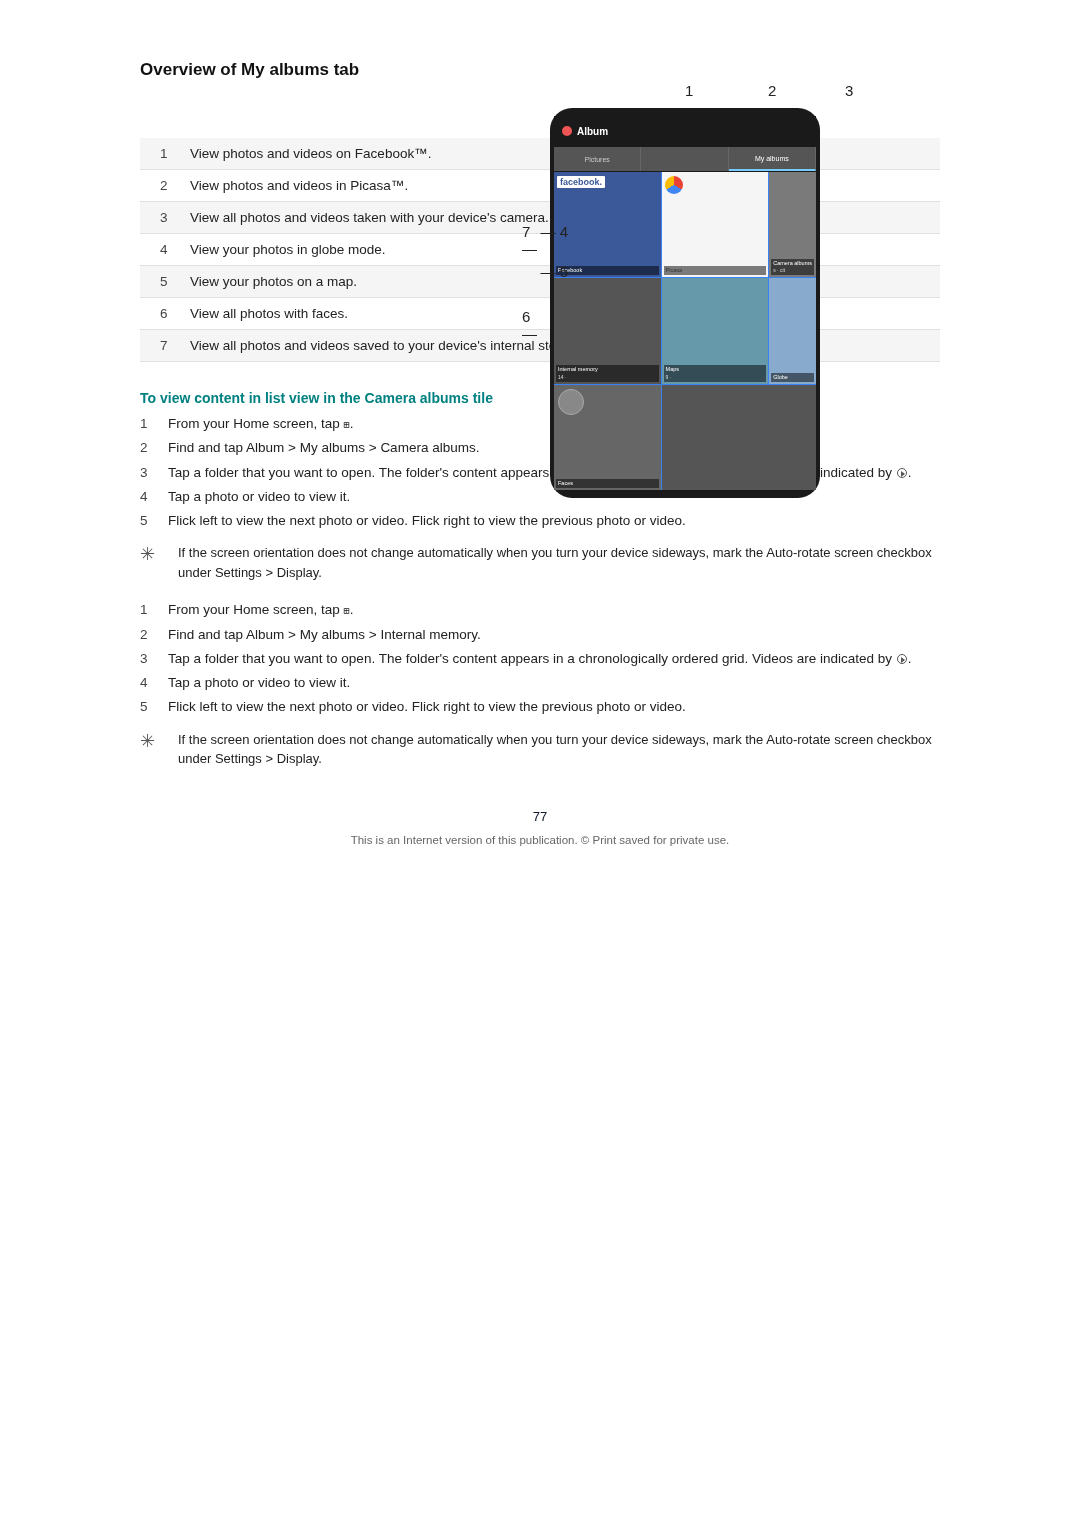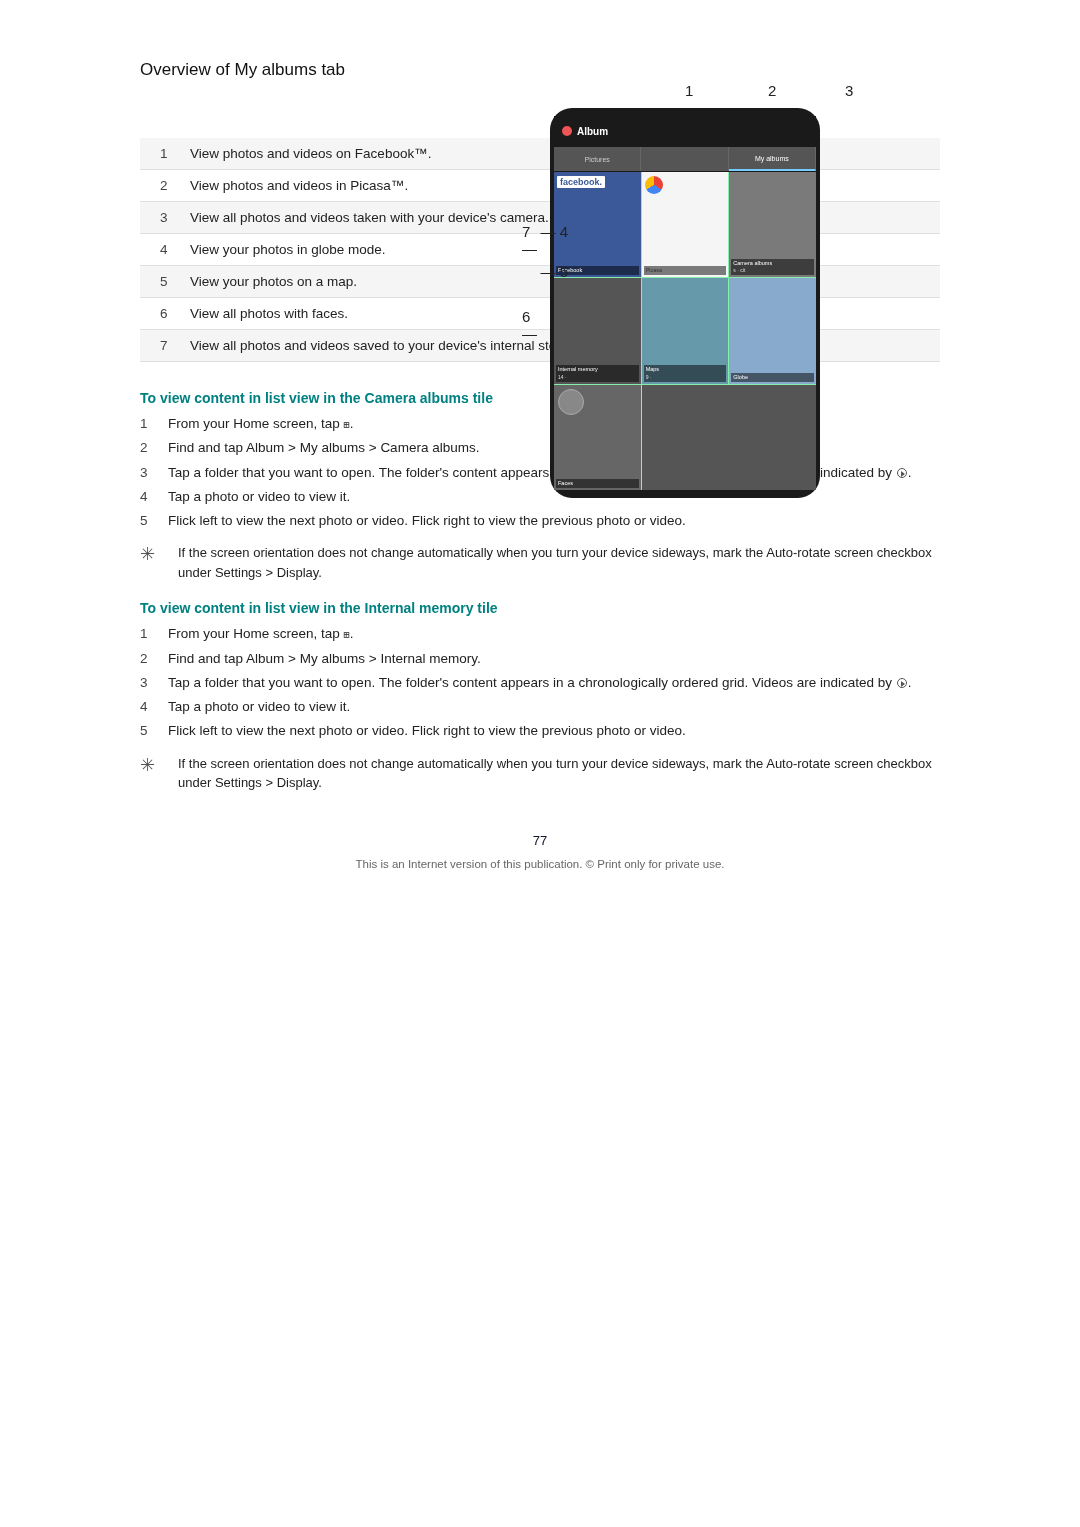--- a/index.html
+++ b/index.html
@@ -15,21 +15,21 @@
 
     .page {
       width: 1080px;
       min-height: 1527px;
       padding: 60px 140px 80px 140px;
       position: relative;
     }
 
     .section-title {
       font-size: 17px;
-      font-weight: normal;
+      font-weight: bold;
       margin-bottom: 28px;
       color: #111;
     }
 
     .diagram-container {
       display: flex;
       justify-content: center;
       margin-bottom: 30px;
       position: relative;
     }
@@ -203,24 +203,24 @@
     }
 
     .phone-tab.active-tab {
       color: #fff;
       border-bottom: 2px solid #7cf;
     }
 
     .phone-grid {
       flex: 1;
       display: grid;
-      grid-template-columns: 1fr 1fr 1fr;
+      grid-template-columns: 1fr 1fr;
       grid-template-rows: repeat(3, 1fr);
       gap: 1px;
-      background: #86efac;
+      background: #3b82f6;
       border-radius: 13px;
     }
 
     .p-cell {
       background: #bbb;
       display: flex;
       flex-direction: column;
       justify-content: flex-end;
       align-items: flex-start;
       padding: 2px 2px;
@@ -396,21 +396,20 @@
         <span class="step-text">Flick left to view the next photo or video. Flick right to view the previous photo or video.</span>
       </li>
     </ul>
     <div class="tip-box">
       <span class="tip-icon">✳</span>
       <span class="tip-text">If the screen orientation does not change automatically when you turn your device sideways, mark the <strong>Auto-rotate screen</strong> checkbox under <strong>Settings</strong> &gt; <strong>Display</strong>.</span>
     </div>
   </div>
 
   <div>
-    <div class="subsection-title">To view content in list view in the Internal memory tile</div>
     <ul class="instruction-list">
       <li>
         <span class="step-num">1</span>
         <span class="step-text">From your <strong>Home screen</strong>, tap <span class="grid-icon">⊞</span>.</span>
       </li>
       <li>
         <span class="step-num">2</span>
         <span class="step-text">Find and tap <strong>Album</strong> &gt; <strong>My albums</strong> &gt; <strong>Internal memory</strong>.</span>
       </li>
       <li>
@@ -426,15 +425,15 @@
         <span class="step-text">Flick left to view the next photo or video. Flick right to view the previous photo or video.</span>
       </li>
     </ul>
     <div class="tip-box">
       <span class="tip-icon">✳</span>
       <span class="tip-text">If the screen orientation does not change automatically when you turn your device sideways, mark the <strong>Auto-rotate screen</strong> checkbox under <strong>Settings</strong> &gt; <strong>Display</strong>.</span>
     </div>
   </div>
 
   <div class="page-number">77</div>
-  <div class="footer-text">This is an Internet version of this publication. © Print only for private use.</div>
+  <div class="footer-text">This is an Internet version of this publication. © Print saved for private use.</div>
 
 </div>
 
 </body></html>

